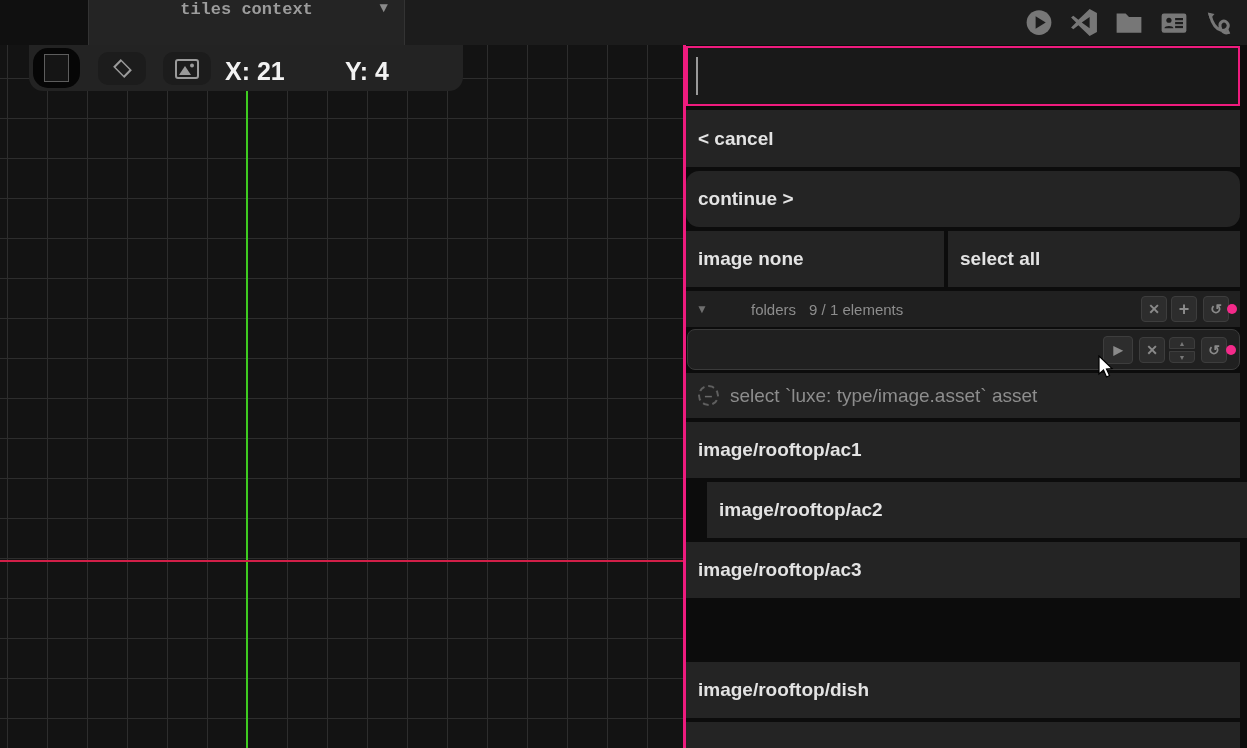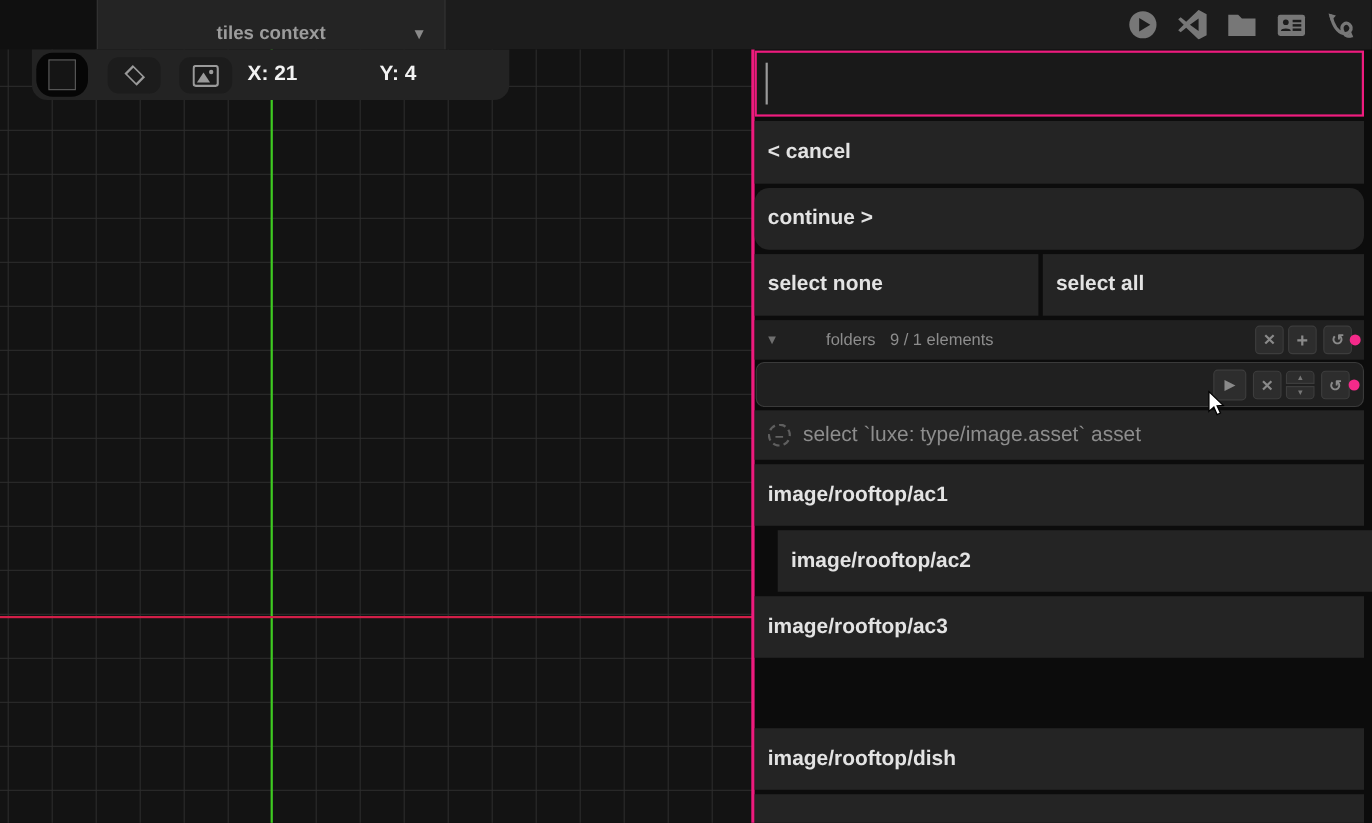--- a/index.html
+++ b/index.html
@@ -4,22 +4,22 @@
 <style>
   * { margin:0; padding:0; box-sizing:border-box; }
   html,body { width:1247px; height:748px; background:#0c0c0c; overflow:hidden;
               font-family:"Liberation Sans", sans-serif; }
   .abs { position:absolute; }
 
   
   #topbar { left:0; top:0; width:1247px; height:45px; background:#1c1c1c; }
   #topbar-left-block { left:0; top:0; width:88px; height:45px; background:#101010; }
   #context-dropdown { left:88px; top:0; width:317px; height:60px; background:#242424;
-     border:1px solid #333; border-top:none; display:flex; align-items:center;
-     justify-content:center; cursor:pointer; }
+     border:1px solid #333; border-top:none; display:flex; align-items:flex-start;
+     justify-content:center; cursor:pointer;font-family:Liberation Mono, monospace; }
   #context-dropdown .lbl { color:#9c9c9c; font-size:17px; font-weight:bold; }
   #context-dropdown .arrow { position:absolute; right:16px; color:#8a8a8a; font-size:14px; }
   #topbar-icons { right:14px; top:9px; display:flex; gap:17px; align-items:center; }
   #topbar-icons .tbicon { width:28px; height:27px; cursor:pointer; }
 
   
   #canvas { left:0; top:45px; width:684px; height:703px; background:#131313;
     background-image:
       linear-gradient(to right, #2d2d2d 1px, transparent 1px),
       linear-gradient(to bottom, #2d2d2d 1px, transparent 1px);
@@ -32,21 +32,21 @@
   #swatch-chip { left:4px; top:3px; width:47px; height:40px; background:#060606;
      border-radius:15px; cursor:pointer; }
   #swatch-chip .sq { position:absolute; left:11px; top:6px; width:25px; height:28px;
      background:#151515; border:1.5px solid #5d5d5d; }
   .tool-chip { top:7px; width:48px; height:33px; background:#1c1c1c; border-radius:10px;
      display:flex; align-items:center; justify-content:center; cursor:pointer; }
   #diamond-chip { left:69px; }
   #image-chip { left:134px; }
   #diamond-chip .dia { width:15px; height:15px; border:2px solid #9a9a9a;
      transform:rotate(45deg) scale(1.05,0.72); }
-  .coord { top:12px; color:#f2f2f2; font-size:19px; font-weight:bold; }
+  .coord { top:12px; color:#f2f2f2; font-size:25px; font-weight:bold; }
   #coord-x { left:196px; }
   #coord-y { left:316px; }
 
   
   #palette { left:683px; top:45px; width:627px; height:703px; }
   #palette-accent { left:0; top:0; width:3px; height:703px; background:#ee1b7e; }
   .prow { left:3px; width:554px; background:#242424; color:#e3e3e3; font-size:19px;
      font-weight:bold; display:flex; align-items:center; padding-left:12px; cursor:pointer; }
 
   #search-box { left:3px; top:1px; width:554px; height:60px; background:#191919;
@@ -167,21 +167,21 @@
 
   <div id="row-cancel" class="prow abs">
     <span>&lt; cancel</span>
   </div>
 
   <div id="row-continue" class="prow abs">
     <span>continue &gt;</span>
   </div>
 
   <div id="row-select-none" class="prow abs">
-    <span>select none</span>
+    <span>image none</span>
   </div>
   <div id="row-select-all" class="prow abs">
     <span>select all</span>
   </div>
 
   <div id="row-folders" class="abs">
     <span id="folders-arrow">▼</span>
     <span id="folders-label">
       <span>folders</span>
       <span>9 / 1 elements</span>

